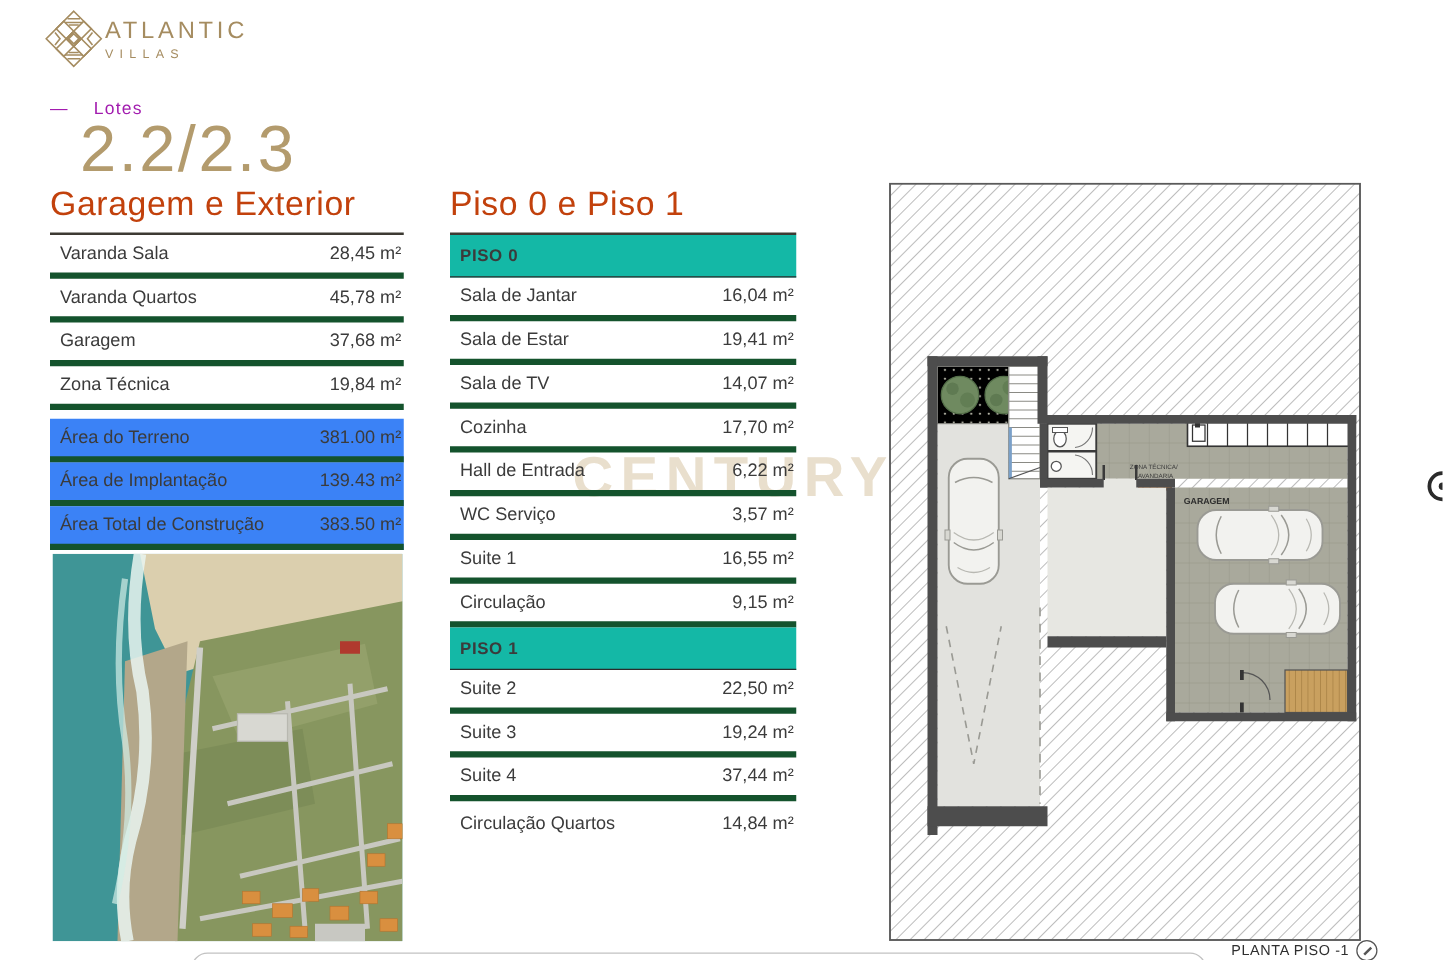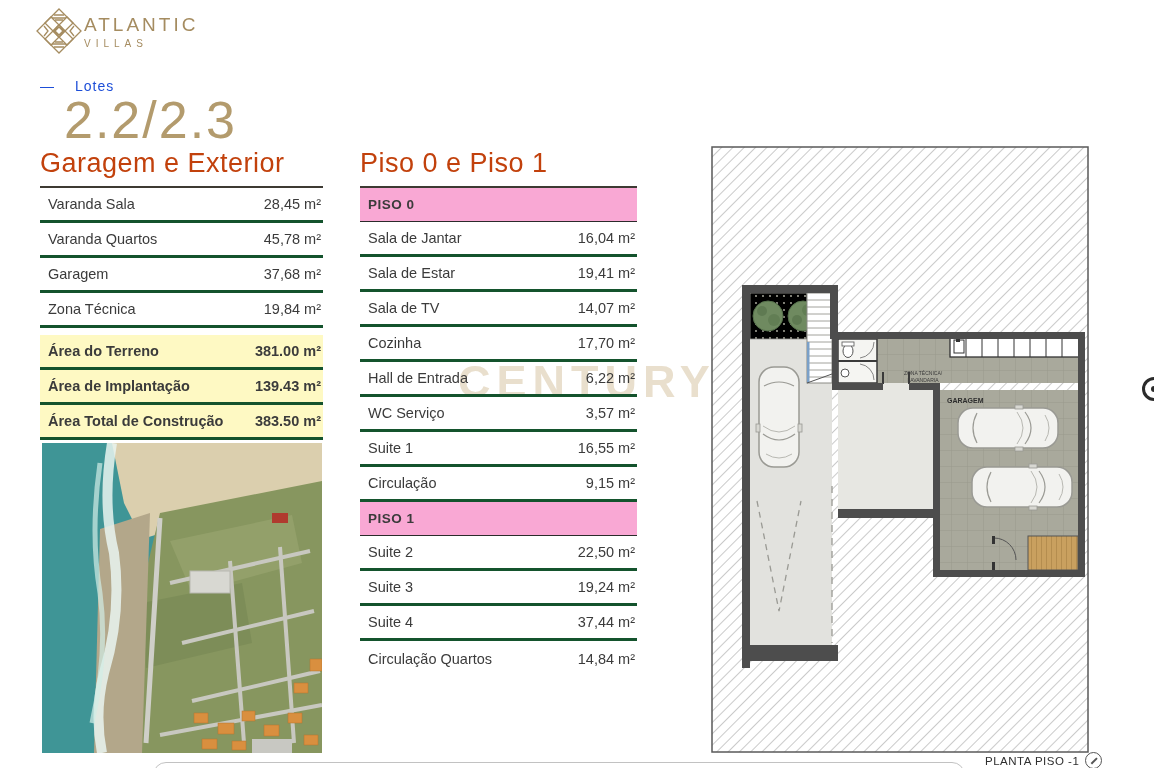--- a/index.html
+++ b/index.html
@@ -10,42 +10,42 @@
   }
 
   
   .logo { position:absolute; left:34px; top:6px; display:flex; align-items:center; z-index:2; }
   .logo-mark svg { display:block; }
   .logo-text .brand { font-size:19px; letter-spacing:3px; color:#a58c60; font-weight:500; }
   .logo-text .brand-sub { font-size:10px; letter-spacing:5px; color:#a58c60; margin-top:2px; font-weight:500; }
 
   
   .lot-block { position:absolute; left:40px; top:78px; z-index:2; }
-  .lot-label { font-size:14px; letter-spacing:1px; color:#1d4ed8; }
+  .lot-label { font-size:14px; letter-spacing:1px; color:#a21caf; }
   .lot-label .dash { margin-right:20px; }
   .lot-number { font-size:52px; font-weight:300; color:#b39b6d; line-height:1.0; margin-left:24px; letter-spacing:2px; }
 
   
   .table { position:absolute; top:148px; z-index:2; }
   .table-left { left:40px; width:283px; }
   .table-mid  { left:360px; width:277px; }
   .table-title {
     font-size:27px; font-weight:300; color:#c2410c; letter-spacing:0.5px;
     padding-bottom:7px; border-bottom:2px solid #3d3a33; white-space:nowrap;
   }
   .trow {
     display:flex; justify-content:space-between; align-items:center;
-    height:35px; border-bottom:3px solid #14532d;
+    height:35px; border-bottom:5px solid #14532d;
     font-size:14.5px; color:#3b3b3b; padding:0 2px 0 8px;
   }
   .trow .tvalue { text-align:right; }
   .hl-block { margin-top:7px; }
-  .hl-block .trow { background:#fef9c3;font-weight:bold; }
+  .hl-block .trow { background:#3b82f6; }
   .section-header {
-    display:flex; align-items:center; height:34px; background:#f9a8d4;
+    display:flex; align-items:center; height:34px; background:#14b8a6;
     border-bottom:1px solid #2b2b2b; font-size:13.5px; font-weight:bold;
     letter-spacing:0.5px; padding-left:8px;
   }
   .no-last-border .trow:last-child { border-bottom:none; }
 
   
   .watermark {
     position:absolute; left:458px; top:356px; z-index:1;
     font-size:45px; font-weight:bold; letter-spacing:6px; color:#e9dfcd; white-space:nowrap;
   }

